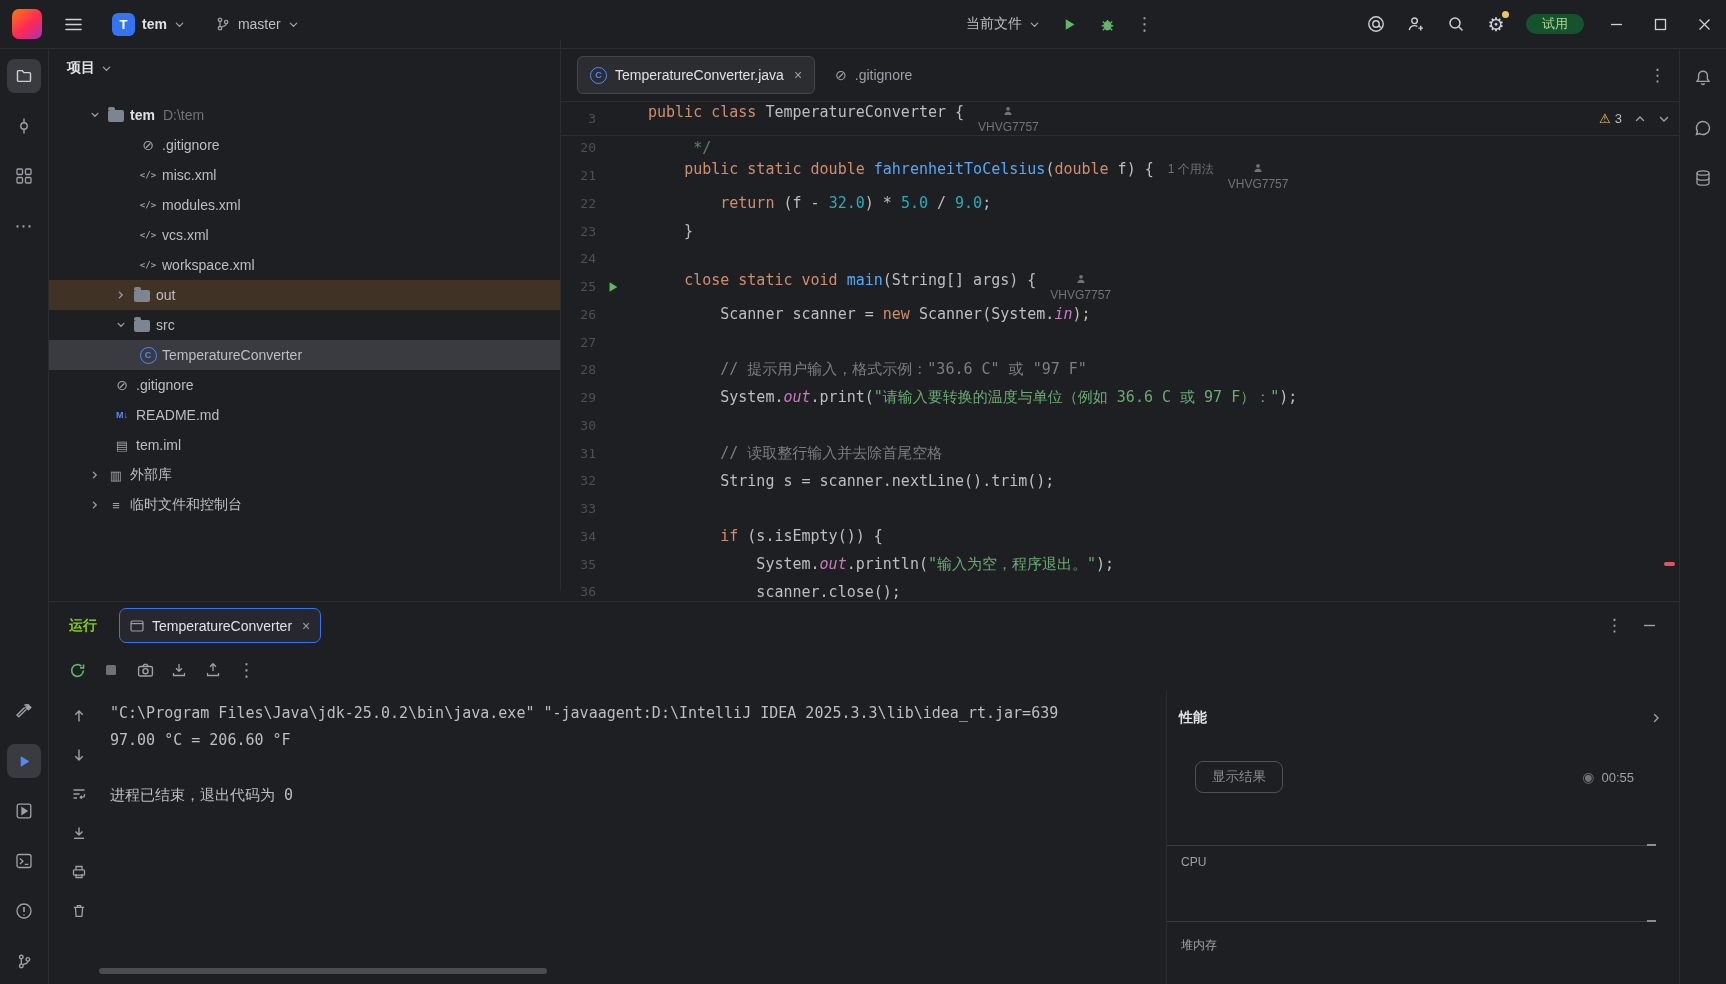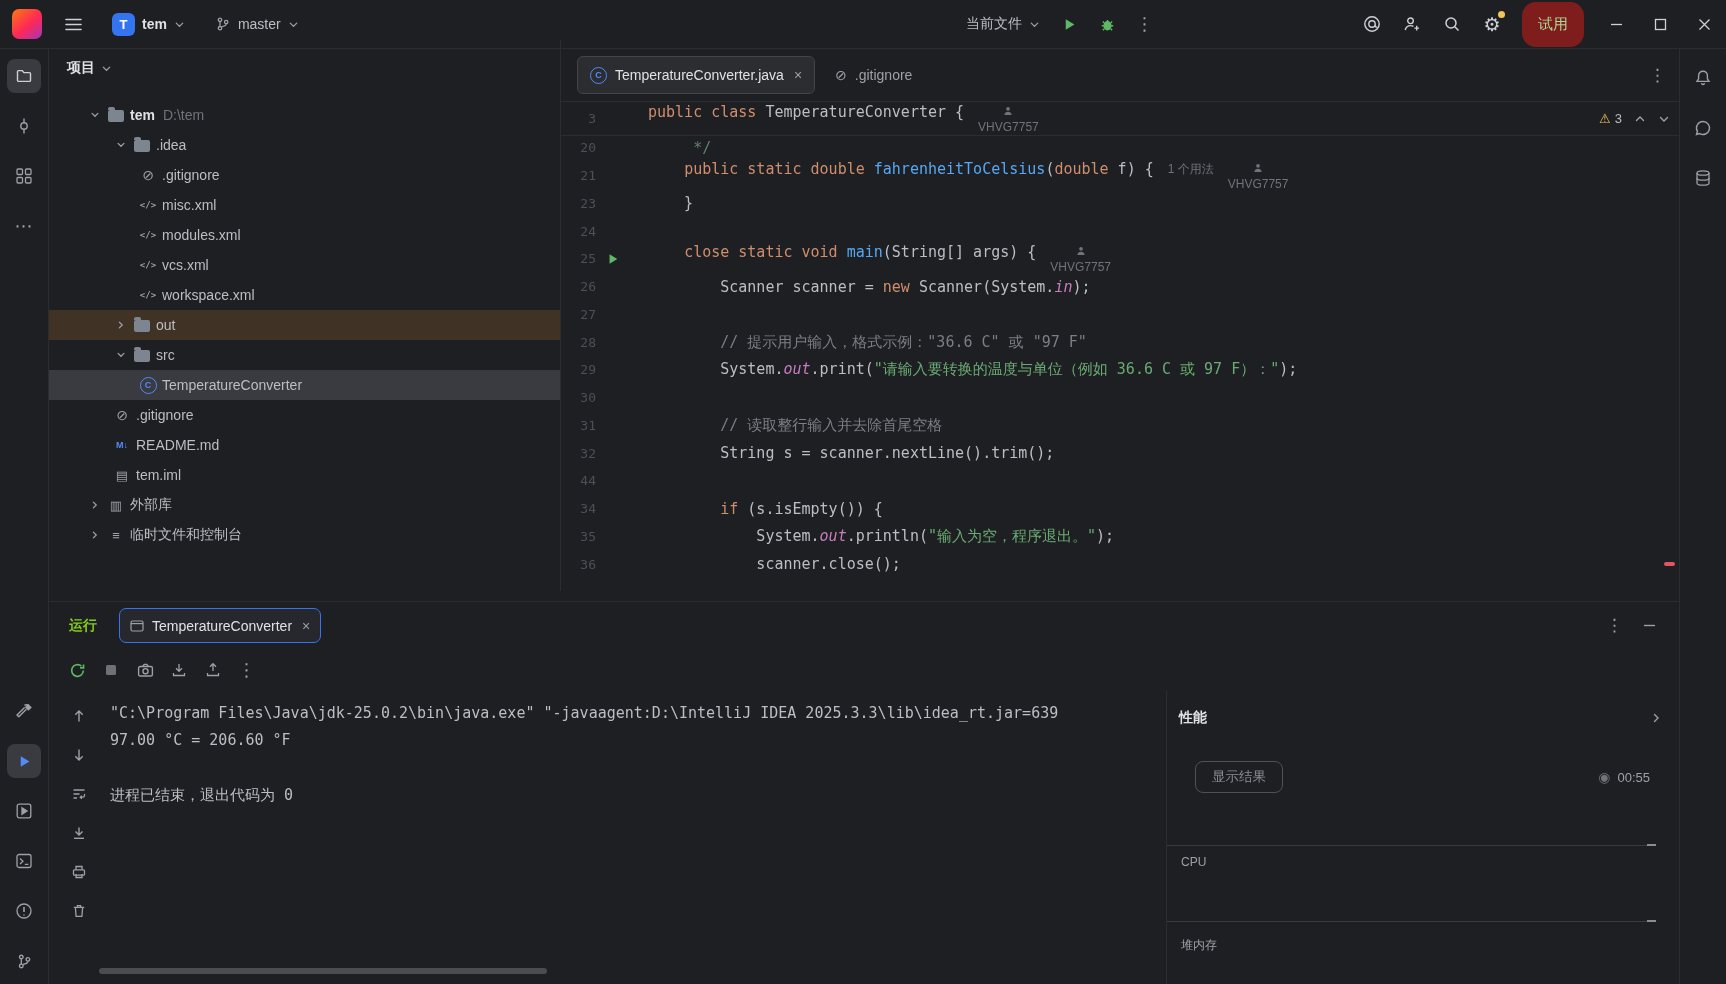--- a/index.html
+++ b/index.html
@@ -16,22 +16,22 @@
   .widget{display:flex;align-items:center;gap:7px;padding:4px 8px;border-radius:8px;}
   .avatar{width:23px;height:23px;border-radius:6px;background:#3574f0;color:#fff;font-weight:bold;
           font-size:13px;display:flex;align-items:center;justify-content:center;}
   .wlabel{color:#dfe1e5;font-weight:600;}
   .tb-center{position:absolute;left:958px;display:flex;align-items:center;gap:4px;}
   .tb-right{position:absolute;right:0;top:0;height:48px;display:flex;align-items:center;}
   .tb-right .ibox{margin:0 3px;}
   .gear-wrap{position:relative;}
   .gear-glyph{font-size:19px;color:#ced0d6;line-height:1;}
   .gear-dot{position:absolute;top:4px;right:4px;width:7px;height:7px;border-radius:50%;background:#f2c55c;}
-  .trial{height:45px;padding:0 16px;margin:0 10px;border-radius:14px;background:#7f1d1d;color:#aed794;
-         font-size:15px;display:flex;align-items:center;}
+  .trial{height:20px;padding:0 16px;margin:0 10px;border-radius:14px;background:#14532d;color:#aed794;
+         font-size:13px;display:flex;align-items:center;}
   .winbtn{width:44px;height:48px;display:flex;align-items:center;justify-content:center;}
 
   
   #left-stripe{position:absolute;left:0;top:49px;width:48px;bottom:0;border-right:1px solid #2b2d30;}
   .stripe-top{position:absolute;top:10px;left:0;width:48px;display:flex;flex-direction:column;align-items:center;gap:16px;}
   .stripe-bottom{position:absolute;bottom:6px;left:0;width:48px;display:flex;flex-direction:column;align-items:center;gap:16px;}
   .ibox.active{background:#393b40;}
   .more-dots{color:#9da0a8;font-size:18px;letter-spacing:1px;}
 
   
@@ -105,21 +105,21 @@
   #console-out{position:absolute;left:61px;top:97px;width:1050px;overflow:hidden;}
   .cline{height:27.5px;display:flex;align-items:center;white-space:pre;
          font-family:"DejaVu Sans Mono","Liberation Mono",monospace;font-size:15px;color:#bcbec4;}
   .c-input{color:#6aab73;font-style:italic;}
   .hscroll{position:absolute;left:50px;bottom:11px;width:448px;height:6px;border-radius:3px;background:#4a4c50;}
 
   
   #perf-panel{position:absolute;left:1117px;top:89px;right:0;bottom:0;border-left:1px solid #2b2d30;}
   .perf-header{display:flex;align-items:center;justify-content:space-between;padding:18px 18px 0 12px;text-align:center;}
   .perf-title{color:#dfe1e5;font-weight:600;}
-  .perf-row{position:absolute;left:28px;top:70px;right:30px;display:flex;align-items:center;justify-content:space-between;}
+  .perf-row{position:absolute;left:28px;top:70px;right:46px;display:flex;align-items:center;justify-content:space-between;}
   .show-btn{height:32px;padding:0 16px;border:1px solid #4e5157;border-radius:8px;color:#8a8d93;
             display:flex;align-items:center;font-size:13.5px;background:transparent;}
   .timer{display:flex;align-items:center;gap:7px;color:#9da0a8;font-size:13px;}
   .timer-glyph{color:#6f737a;font-size:14px;}
   .perf-line{position:absolute;left:0;height:1px;background:#393b40;right:24px;}
   .perf-line .tick{position:absolute;right:0;top:-1px;width:9px;height:2px;background:#8a8d93;}
   .perf-label{position:absolute;left:14px;color:#9da0a8;font-size:12px;}
 </style>
 </head>
 <body>
@@ -378,32 +378,20 @@
               <path d="M2.5 4 6 7.5 9.5 4" fill="none" stroke="#9da0a8" stroke-width="1.5" stroke-linecap="round"></path>
             </svg>
           </span>
           <span class="ticon">
             <span class="fico"></span>
           </span>
           <span class="tlabel b">tem</span>
           <span class="textra">D:\tem</span>
         </div>
         <div class="trow">
-          <span class="tind" style="width:42px"></span>
-          <span class="tchev">
-            <svg width="10" height="10" viewBox="0 0 12 12">
-              <path d="M2.5 4 6 7.5 9.5 4" fill="none" stroke="#9da0a8" stroke-width="1.5" stroke-linecap="round"></path>
-            </svg>
-          </span>
-          <span class="ticon">
-            <span class="fico"></span>
-          </span>
-          <span class="tlabel">.idea</span>
-        </div>
-        <div class="trow">
           <span class="tind" style="width:68px"></span>
           <span class="ticon">
             <span class="g gi">⊘</span>
           </span>
           <span class="tlabel">.gitignore</span>
         </div>
         <div class="trow">
           <span class="tind" style="width:68px"></span>
           <span class="ticon">
             <span class="g gx">&lt;/&gt;</span>
@@ -561,20 +549,25 @@
         </div>
         <div class="cl">
           <span class="lnum">21</span>
           <span class="gslot"></span>
           <span class="ctext"><span>    </span><span class="tk-kw">public static double</span><span> </span><span class="tk-mth">fahrenheitToCelsius</span><span>(</span><span class="tk-kw">double</span><span> f) {</span><span class="inlay"><span>1 个用法</span></span><span class="inlay"><svg width="10" height="10" viewBox="0 0 16 16">
                 <circle cx="8" cy="4.5" r="3" fill="#6f737a"></circle>
                 <path d="M2 14.5c.5-3.4 2.8-5.3 6-5.3s5.5 1.9 6 5.3z" fill="#6f737a"></path>
               </svg><span>VHVG7757</span></span></span>
         </div>
         <div class="cl">
+          <span class="lnum">22</span>
+          <span class="gslot"></span>
+          <span class="ctext"><span>        </span><span class="tk-kw">return</span><span> (f - </span><span class="tk-num">32.0</span><span>) * </span><span class="tk-num">5.0</span><span> / </span><span class="tk-num">9.0</span><span>;</span></span>
+        </div>
+        <div class="cl">
           <span class="lnum">23</span>
           <span class="gslot"></span>
           <span class="ctext"><span>    }</span></span>
         </div>
         <div class="cl">
           <span class="lnum">24</span>
           <span class="gslot"></span>
           <span class="ctext"></span>
         </div>
         <div class="cl">
@@ -618,21 +611,21 @@
           <span class="lnum">31</span>
           <span class="gslot"></span>
           <span class="ctext"><span>        </span><span class="tk-cmt">// 读取整行输入并去除首尾空格</span></span>
         </div>
         <div class="cl">
           <span class="lnum">32</span>
           <span class="gslot"></span>
           <span class="ctext"><span>        String s = scanner.nextLine().trim();</span></span>
         </div>
         <div class="cl">
-          <span class="lnum">44</span>
+          <span class="lnum">33</span>
           <span class="gslot"></span>
           <span class="ctext"></span>
         </div>
         <div class="cl">
           <span class="lnum">34</span>
           <span class="gslot"></span>
           <span class="ctext"><span>        </span><span class="tk-kw">if</span><span> (s.isEmpty()) {</span></span>
         </div>
         <div class="cl">
           <span class="lnum">35</span>

